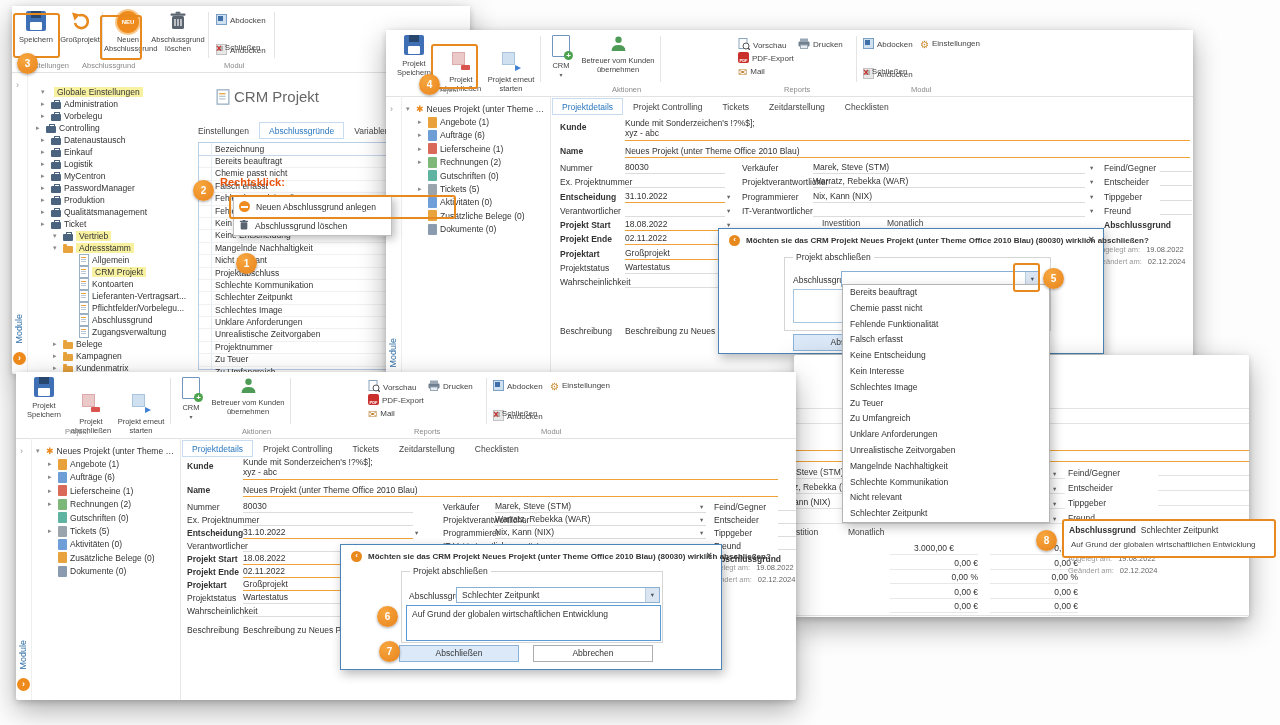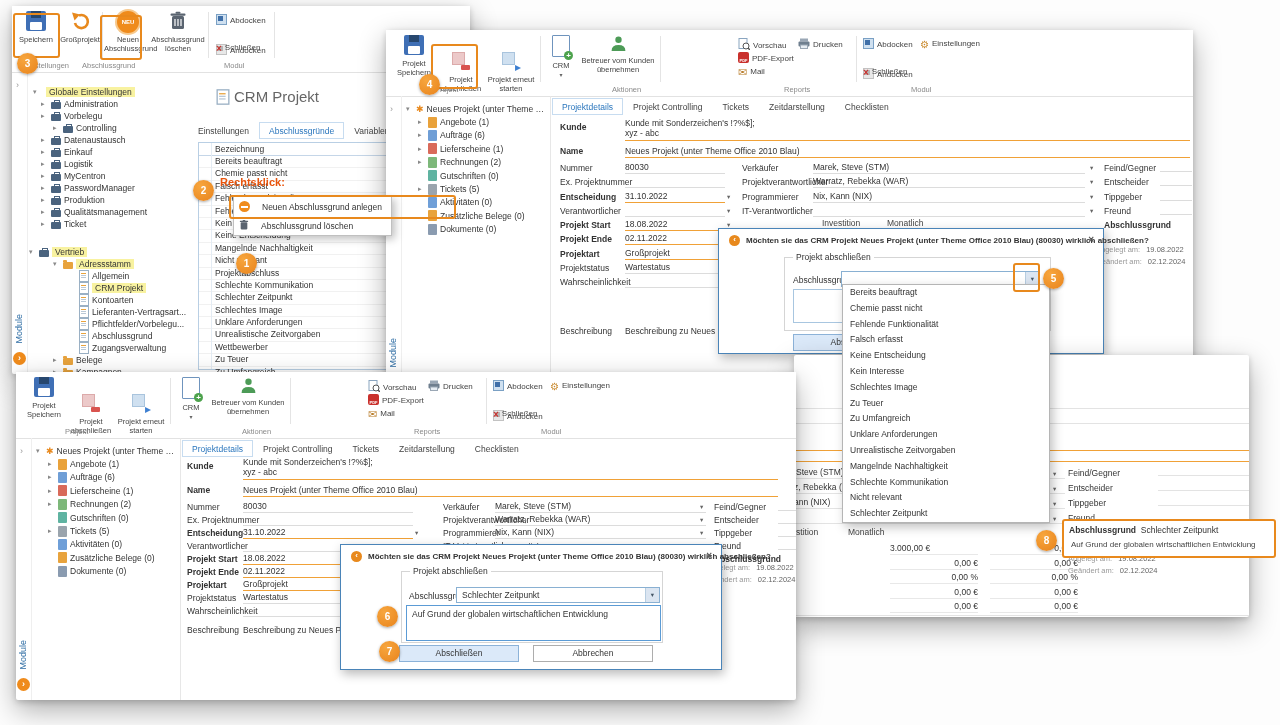--- a/index.html
+++ b/index.html
@@ -68,21 +68,21 @@
   .tabsA{position:absolute;left:176px;top:116px;height:17px;display:flex;font-size:8.5px;color:#444;}
   .tab{padding:3px 9px 2px;border:1px solid transparent;}
   .tab.active{color:#2a76bd;border-color:#c7dcf0;background:#fff;}
   .lsbox{position:absolute;left:186px;top:136px;width:254px;bottom:4px;border:1px solid #b9cfe4;}
   .lshead{height:12px;line-height:12px;padding-left:16px;border-bottom:1px solid #c5d6e8;color:#333;}
   .lsrow{height:11.4px;line-height:11.4px;padding-left:16px;border-bottom:1px solid #f1f1f1;white-space:nowrap;}
   .lscol{position:absolute;left:12px;top:0;bottom:0;width:1px;background:#e4ecf4;}
   .rklick{position:absolute;left:220px;top:176px;color:#e8540c;font-weight:bold;font-size:11px;z-index:16;}
   
   #ctxmenu{left:233px;top:196px;width:157px;z-index:15;background:#fff;border:1px solid #c0c0c0;box-shadow:3px 3px 8px rgba(0,0,0,.25);}
-  .mitem{height:19px;display:flex;align-items:center;gap:12px;padding-left:5px;font-size:8.5px;white-space:nowrap;}
+  .mitem{height:19px;display:flex;align-items:center;gap:6px;padding-left:5px;font-size:8.5px;white-space:nowrap;}
   .i-noentry{width:11px;height:11px;border-radius:50%;background:#ef8b1c;position:relative;flex:0 0 auto;}
   .i-noentry:after{content:"";position:absolute;left:2px;top:4.5px;width:7px;height:2px;background:#fff;}
   
   .pwin{--trh:13.4px;}
   #winB{left:386px;top:30px;width:807px;height:368px;z-index:2;
     --rowh:14.3px;--formtop:88px;--c1l:174px;--c1v:239px;--f1w:100px;--arr1:341px;--c2l:356px;--c2v:427px;--f2w:272px;
     --c3a:704px;--c3l:718px;--f3x:774px;--f3w:32px;--invx:436px;--invy:188px;--monx:501px;
     --datesx:710px;--datesy:215px;--descy:296px;--fullw:565px;}
   #winC{left:16px;top:372px;width:780px;height:328px;z-index:4;
     --rowh:13px;--formtop:85px;--c1l:171px;--c1v:227px;--f1w:170px;--arr1:399px;--c2l:427px;--c2v:479px;--f2w:211px;
@@ -191,93 +191,93 @@
       <div class="rb-glabel" style="left:70px">Abschlussgrund</div>
       <div class="rb-glabel" style="left:212px">Modul</div>
     </div>
     <div class="mstrip">
       <div class="mtext">Module</div>
       <div class="mdot">›</div>
     </div>
     <div class="chev" style="left:4px;top:74px">›</div>
     <div class="tree">
 
-        <div class="trow" style="padding-left: 4px;">
+        <div class="trow" style="padding-left: 12px;">
           <span class="texp">▾</span>
           <span class="t-gear"></span>
           <span class="hl">Globale Einstellungen</span>
         </div>
 
         <div class="trow" style="padding-left: 12px;">
           <span class="texp">▸</span>
           <span class="t-case"></span>
           <span>Administration</span>
         </div>
 
         <div class="trow" style="padding-left: 12px;">
           <span class="texp">▸</span>
           <span class="t-case"></span>
           <span>Vorbelegu</span>
         </div>
 
+        <div class="trow" style="padding-left: 7px;">
+          <span class="texp">▸</span>
+          <span class="t-case"></span>
+          <span>Controlling</span>
+        </div>
+
+        <div class="trow" style="padding-left: 12px;">
+          <span class="texp">▸</span>
+          <span class="t-case"></span>
+          <span>Datenaustausch</span>
+        </div>
+
+        <div class="trow" style="padding-left: 12px;">
+          <span class="texp">▸</span>
+          <span class="t-case"></span>
+          <span>Einkauf</span>
+        </div>
+
+        <div class="trow" style="padding-left: 12px;">
+          <span class="texp">▸</span>
+          <span class="t-case"></span>
+          <span>Logistik</span>
+        </div>
+
+        <div class="trow" style="padding-left: 12px;">
+          <span class="texp">▸</span>
+          <span class="t-case"></span>
+          <span>MyCentron</span>
+        </div>
+
+        <div class="trow" style="padding-left: 12px;">
+          <span class="texp">▸</span>
+          <span class="t-case"></span>
+          <span>PasswordManager</span>
+        </div>
+
+        <div class="trow" style="padding-left: 12px;">
+          <span class="texp">▸</span>
+          <span class="t-case"></span>
+          <span>Produktion</span>
+        </div>
+
+        <div class="trow" style="padding-left: 12px;">
+          <span class="texp">▸</span>
+          <span class="t-case"></span>
+          <span>Qualitätsmanagement</span>
+        </div>
+
+        <div class="trow" style="padding-left: 12px;">
+          <span class="texp">▸</span>
+          <span class="t-case"></span>
+          <span>Ticket</span>
+        </div>
+
         <div class="trow" style="padding-left: 24px;">
-          <span class="texp">▸</span>
-          <span class="t-case"></span>
-          <span>Controlling</span>
-        </div>
-
-        <div class="trow" style="padding-left: 12px;">
-          <span class="texp">▸</span>
-          <span class="t-case"></span>
-          <span>Datenaustausch</span>
-        </div>
-
-        <div class="trow" style="padding-left: 12px;">
-          <span class="texp">▸</span>
-          <span class="t-case"></span>
-          <span>Einkauf</span>
-        </div>
-
-        <div class="trow" style="padding-left: 12px;">
-          <span class="texp">▸</span>
-          <span class="t-case"></span>
-          <span>Logistik</span>
-        </div>
-
-        <div class="trow" style="padding-left: 12px;">
-          <span class="texp">▸</span>
-          <span class="t-case"></span>
-          <span>MyCentron</span>
-        </div>
-
-        <div class="trow" style="padding-left: 12px;">
-          <span class="texp">▸</span>
-          <span class="t-case"></span>
-          <span>PasswordManager</span>
-        </div>
-
-        <div class="trow" style="padding-left: 12px;">
-          <span class="texp">▸</span>
-          <span class="t-case"></span>
-          <span>Produktion</span>
-        </div>
-
-        <div class="trow" style="padding-left: 12px;">
-          <span class="texp">▸</span>
-          <span class="t-case"></span>
-          <span>Qualitätsmanagement</span>
-        </div>
-
-        <div class="trow" style="padding-left: 12px;">
-          <span class="texp">▸</span>
-          <span class="t-case"></span>
-          <span>Ticket</span>
-        </div>
-
-        <div class="trow" style="padding-left: 0; margin-top: 16px;">
           <span class="texp">▾</span>
           <span class="t-case"></span>
           <span class="hl">Vertrieb</span>
         </div>
 
         <div class="trow" style="padding-left: 24px;">
           <span class="texp">▾</span>
           <span class="t-folder"></span>
           <span class="hl">Adressstamm</span>
         </div>
@@ -371,21 +371,21 @@
           <div class="lsrow">Kein In</div>
           <div class="lsrow">Keine Entscheidung</div>
           <div class="lsrow">Mangelnde Nachhaltigkeit</div>
           <div class="lsrow">Nicht relevant</div>
           <div class="lsrow">Projektabschluss</div>
           <div class="lsrow">Schlechte Kommunikation</div>
           <div class="lsrow">Schlechter Zeitpunkt</div>
           <div class="lsrow">Schlechtes Image</div>
           <div class="lsrow">Unklare Anforderungen</div>
           <div class="lsrow">Unrealistische Zeitvorgaben</div>
-          <div class="lsrow">Wettbewerber</div>
+          <div class="lsrow">Projektnummer</div>
           <div class="lsrow">Zu Teuer</div>
           <div class="lsrow">Zu Umfangreich</div>
         </div>
     </div>
   </div>
 
   <div id="winB" class="w pwin">
     <div class="ribbon">
       <div class="rb-big" style="left:6px;width:44px">
         <span class="ri i-floppy"></span>
@@ -695,21 +695,21 @@
       </div>
     <div class="hline" style="left:364px;top:120px;width:91px"></div>
     <div class="hline" style="left:364px;top:135px;width:91px"></div>
     <div class="hline" style="left:364px;top:150px;width:91px"></div>
     <div class="hline" style="left:364px;top:165px;width:91px"></div>
     <span class="ab" style="left:-14px;top:172px;color:#444">Investition</span>
     <span class="ab" style="left:54px;top:172px;color:#444">Monatlich</span>
     <div>
 
         <div>
-          <span class="ab" style="width: 88px; text-align: left; left: 96px; border-bottom: 1px solid rgb(232, 232, 232); height: 11px; top: 188px;">3.000,00 €</span>
+          <span class="ab" style="width: 88px; text-align: center; left: 96px; border-bottom: 1px solid rgb(232, 232, 232); height: 11px; top: 188px;">3.000,00 €</span>
           <span class="ab" style="width: 88px; text-align: right; left: 196px; border-bottom: 1px solid rgb(232, 232, 232); height: 11px; top: 188px;">0,00 €</span>
         </div>
 
         <div>
           <span class="ab" style="width: 88px; text-align: right; left: 96px; border-bottom: 1px solid rgb(232, 232, 232); height: 11px; top: 202.5px;">0,00 €</span>
           <span class="ab" style="width: 88px; text-align: right; left: 196px; border-bottom: 1px solid rgb(232, 232, 232); height: 11px; top: 202.5px;">0,00 €</span>
         </div>
 
         <div>
           <span class="ab" style="width: 88px; text-align: right; left: 96px; border-bottom: 1px solid rgb(232, 232, 232); height: 11px; top: 217px;">0,00 %</span>

